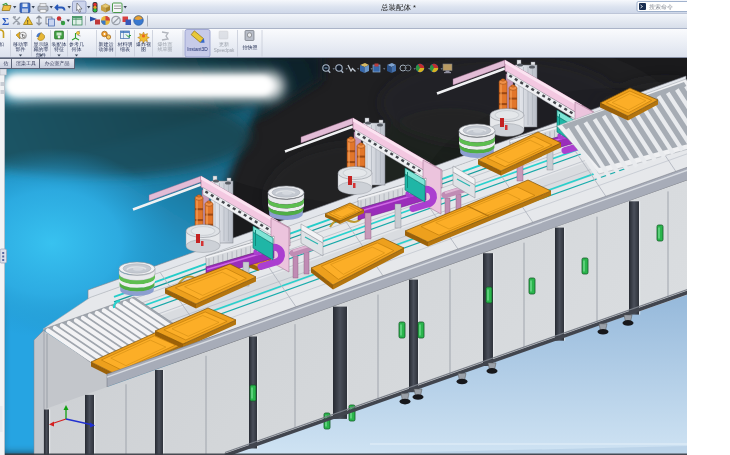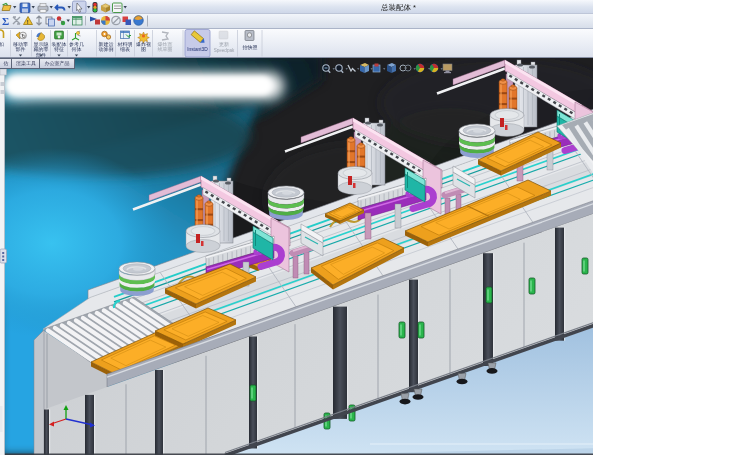--- a/index.html
+++ b/index.html
@@ -1,14 +1,14 @@
 <!DOCTYPE html>
 <html><head><meta charset="utf-8"><style>
 html,body{margin:0;padding:0;background:#fff}
-#app{position:relative;width:593px;height:455px;overflow:hidden;font-family:"Liberation Sans",sans-serif}
+#app{position:relative;width:687px;height:455px;overflow:hidden;font-family:"Liberation Sans",sans-serif}
 .tab{position:absolute;top:58px;height:9px;background:linear-gradient(#e7eaf1,#c9cede);border:1px solid #5c6478;font-size:5px;color:#2a3050;text-align:center;line-height:9px;padding:0 3px;z-index:5}
 </style></head>
 <body>
 <div id="app">
 <svg width="730" height="58" viewBox="0 0 730 58" style="position:absolute;top:0;left:0">
 <defs>
 <linearGradient id="r1g" x1="0" y1="0" x2="0" y2="1">
           <stop offset="0" stop-color="#f6f8fc"></stop>
           <stop offset="0.5" stop-color="#dde4f0"></stop>
           <stop offset="1" stop-color="#cdd6e8"></stop>

